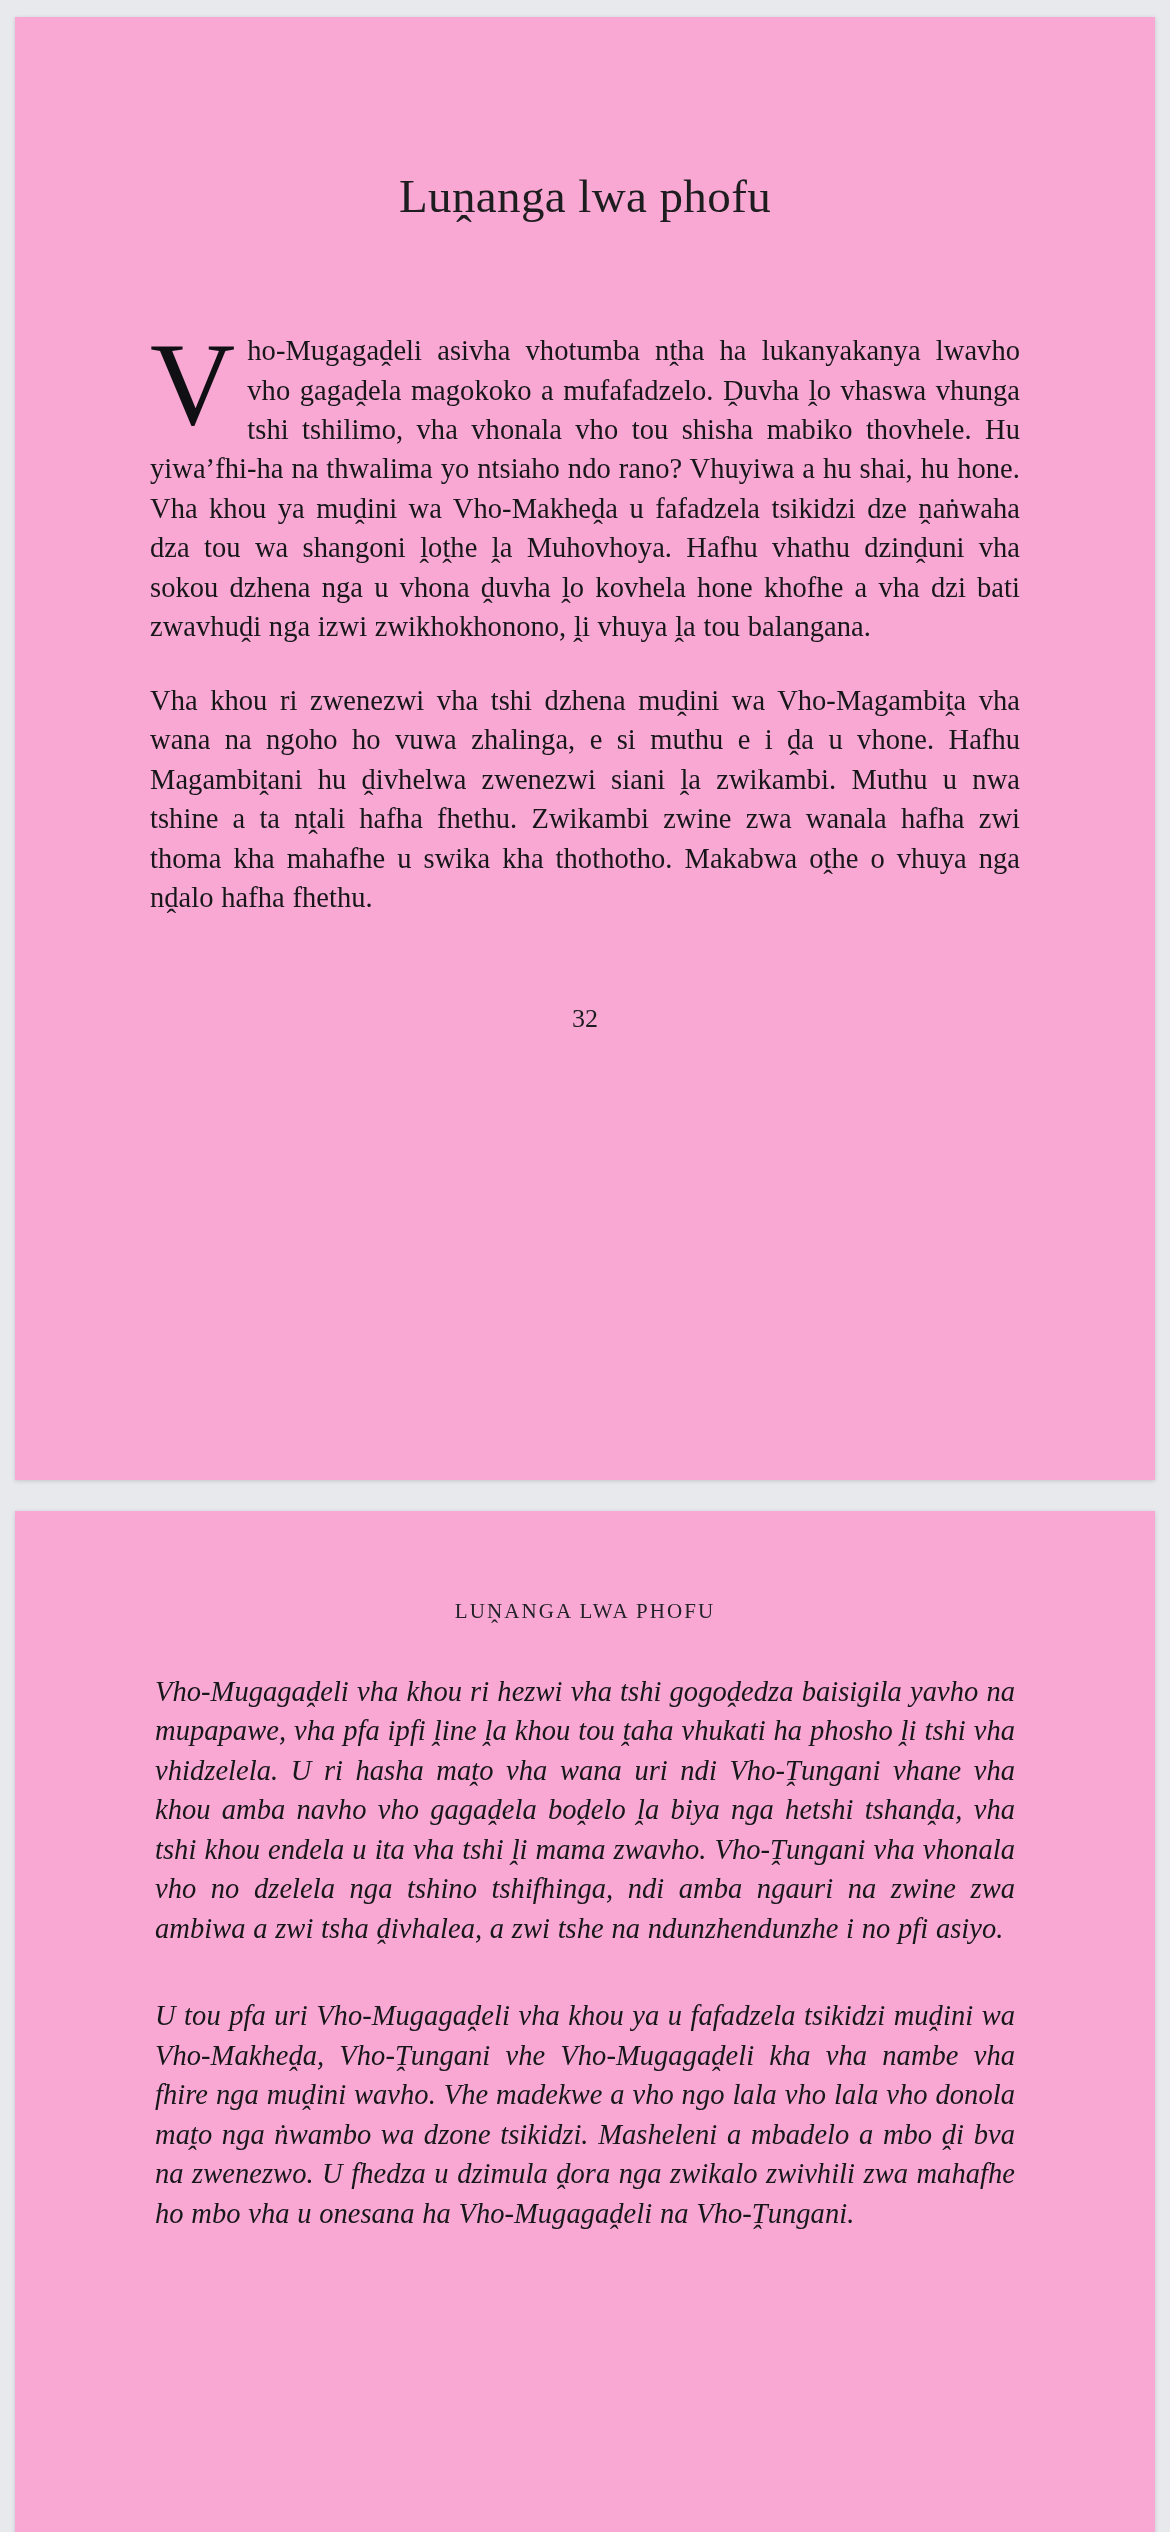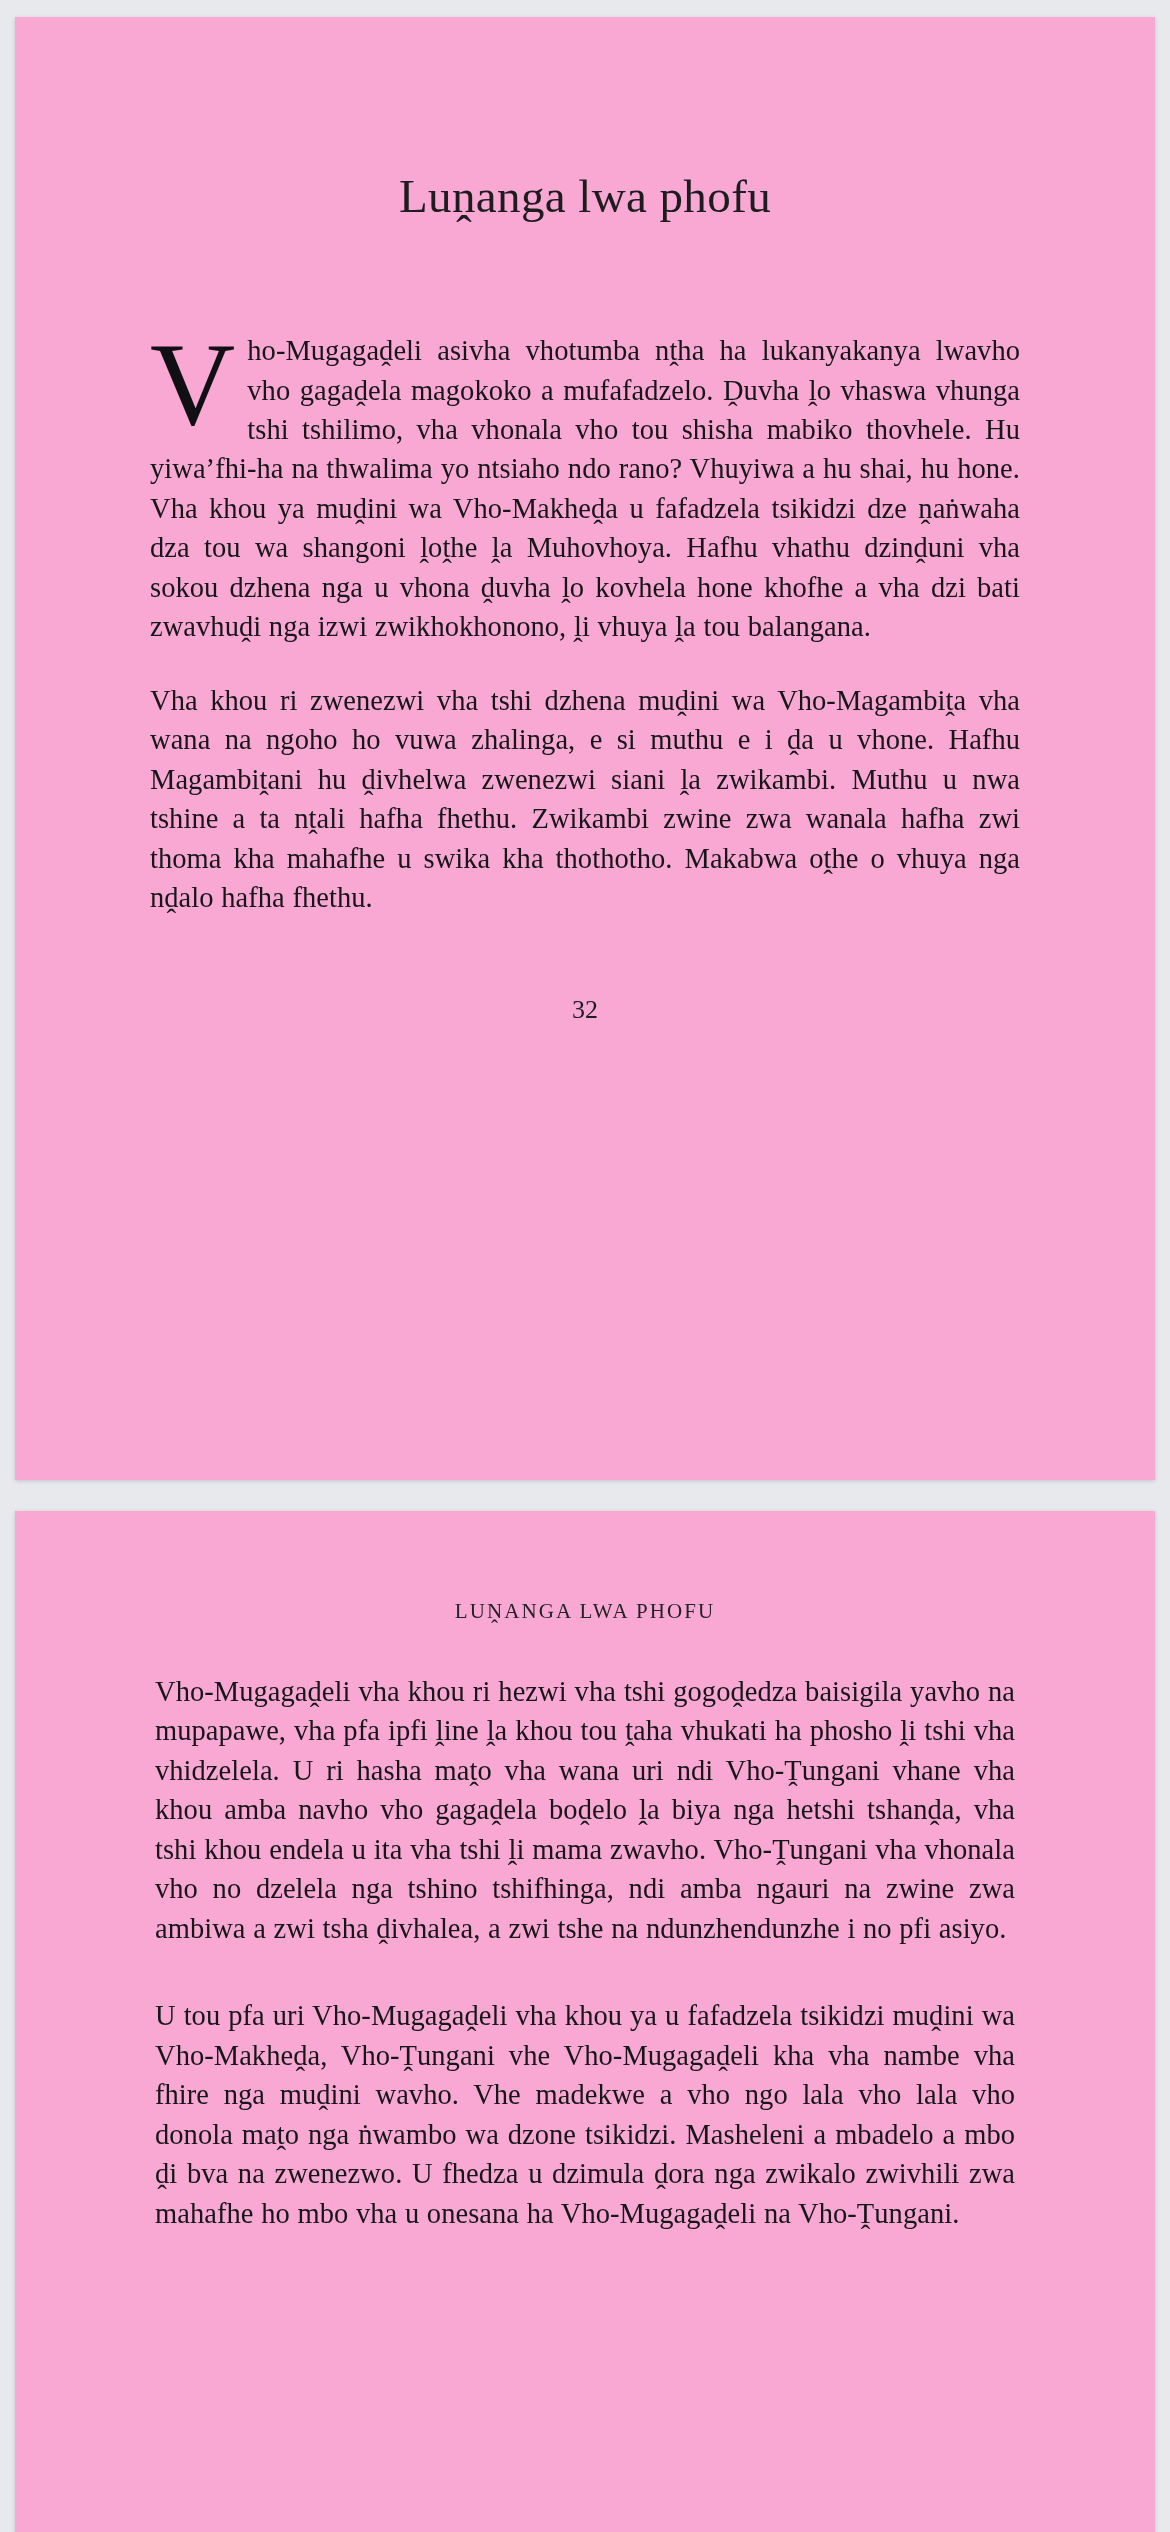--- a/index.html
+++ b/index.html
@@ -56,20 +56,21 @@
     padding-top: 88px;
     margin: 0;
     font-variant: small-caps;
     text-transform: uppercase;
   }
   .body-block {
     padding-top: 108px;
   }
   .body-block-two {
     padding-top: 48px;
+    font-style: italic;
   }
   p.para {
     font-size: 28.5px;
     line-height: 1.385;
     color: #17171a;
     text-align: justify;
     margin: 0 0 34px 0;
     letter-spacing: 0.05px;
     word-spacing: 0.5px;
     hyphens: none;
@@ -85,21 +86,21 @@
     line-height: 0.82;
     padding: 4px 12px 0 0;
     margin-top: 2px;
     color: #101014;
     font-family: "Liberation Serif", "DejaVu Serif", serif;
   }
   .folio {
     text-align: center;
     font-size: 26px;
     color: #1d1d20;
-    margin: 7px;
+    margin: 16px;
     padding-top: 70px;
   }
   .tall-space { height: 14px; }
 </style>
 </head>
 <body>
 
 <div class="reader">
 
   <div class="page page-one">

